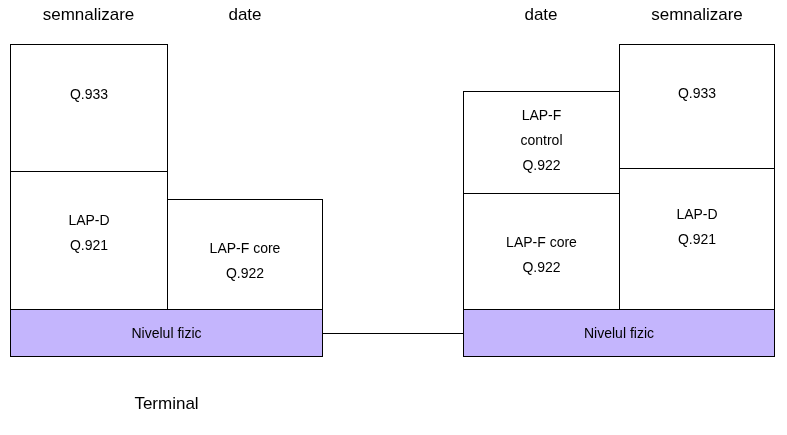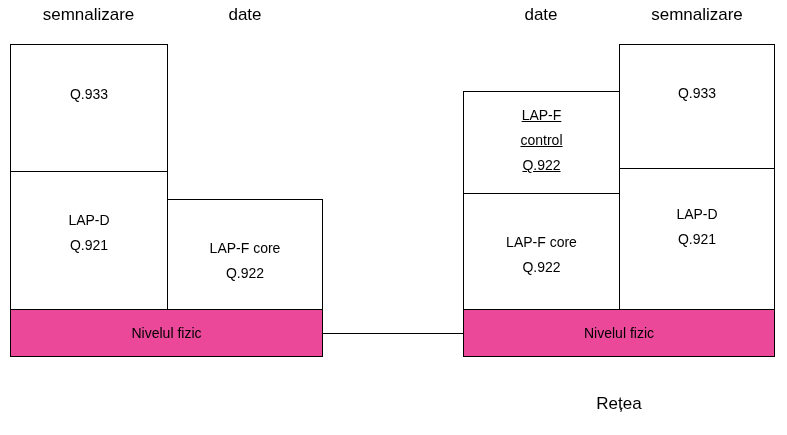--- a/index.html
+++ b/index.html
@@ -25,21 +25,21 @@
     box-sizing: border-box;
     border: 1.4px solid #000000;
     background: #ffffff;
     text-align: center;
     font-size: 14px;
     line-height: 25px;
     color: #000000;
     white-space: pre-line;
   }
   .box.phys {
-    background: #ec4899;
+    background: #c4b5fd;
     text-align: center;
   }
   .box .txt {
     position: absolute;
     left: 0;
     right: 0;
     white-space: pre-line;
   }
   .caption {
     position: absolute;
@@ -92,34 +92,34 @@
     <span class="txt" style="top:11px;">Nivelul fizic</span>
   </div>
 
   <div class="link" style="left:322px; top:333px; width:142px; height:1.4px;"></div>
 
   <div class="box" style="left:619px; top:44px; width:156px; height:125px;">
     <span class="txt" style="top:36px;">Q.933</span>
   </div>
 
   <div class="box" style="left:463px; top:91px; width:157px; height:103px;">
-    <span class="txt" style="top:11px;text-decoration:underline;">LAP-F
+    <span class="txt" style="top:11px;">LAP-F
 control
 Q.922</span>
   </div>
 
   <div class="box" style="left:619px; top:168px; width:156px; height:142px;">
     <span class="txt" style="top:33px;">LAP-D
 Q.921</span>
   </div>
 
   <div class="box" style="left:463px; top:193px; width:157px; height:117px;">
     <span class="txt" style="top:36px;">LAP-F core
 Q.922</span>
   </div>
 
   <div class="box phys" style="left:463px; top:309px; width:312px; height:48px;">
     <span class="txt" style="top:11px;">Nivelul fizic</span>
   </div>
 
-  <div class="caption" style="left:463px; top:393px; width:312px;">Rețea</div>
+  <div class="caption" style="left:10px; top:393px; width:313px;">Terminal</div>
 
 </div>
 
 </body></html>

